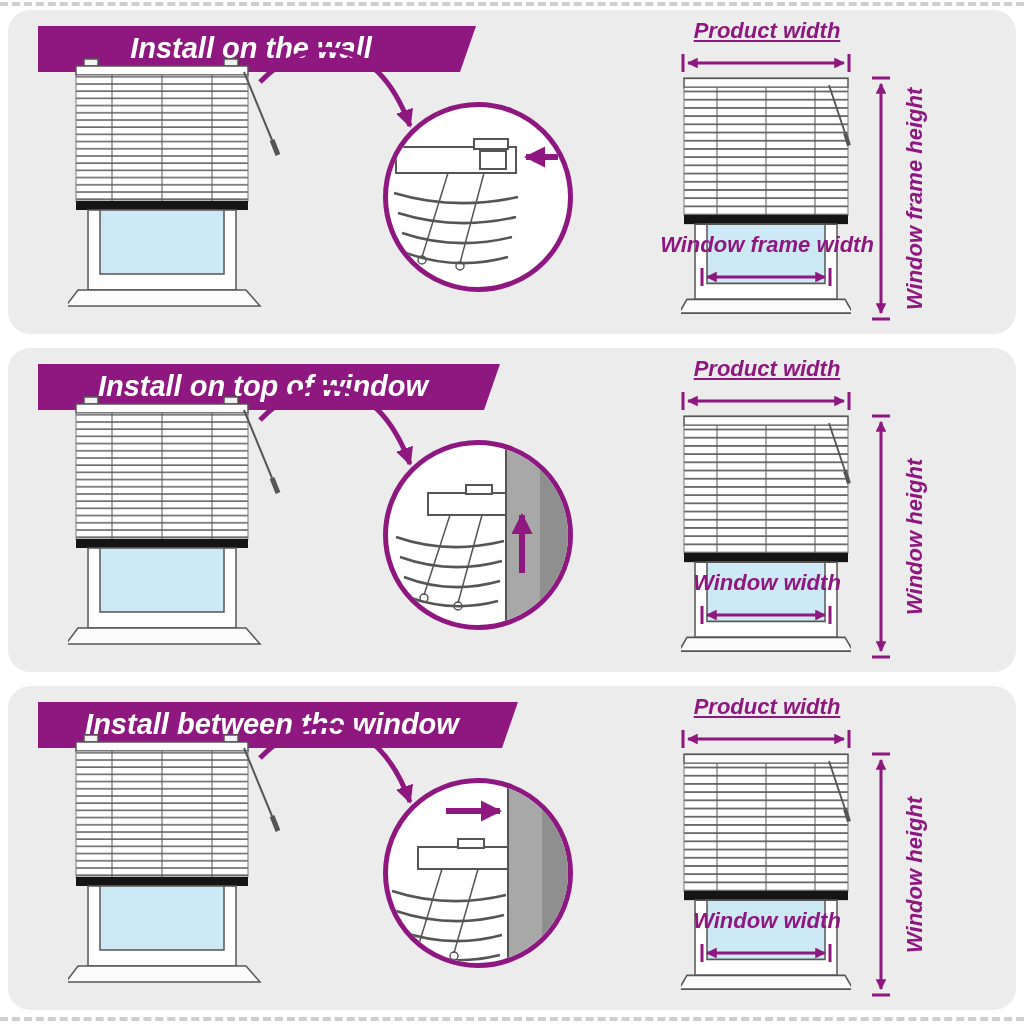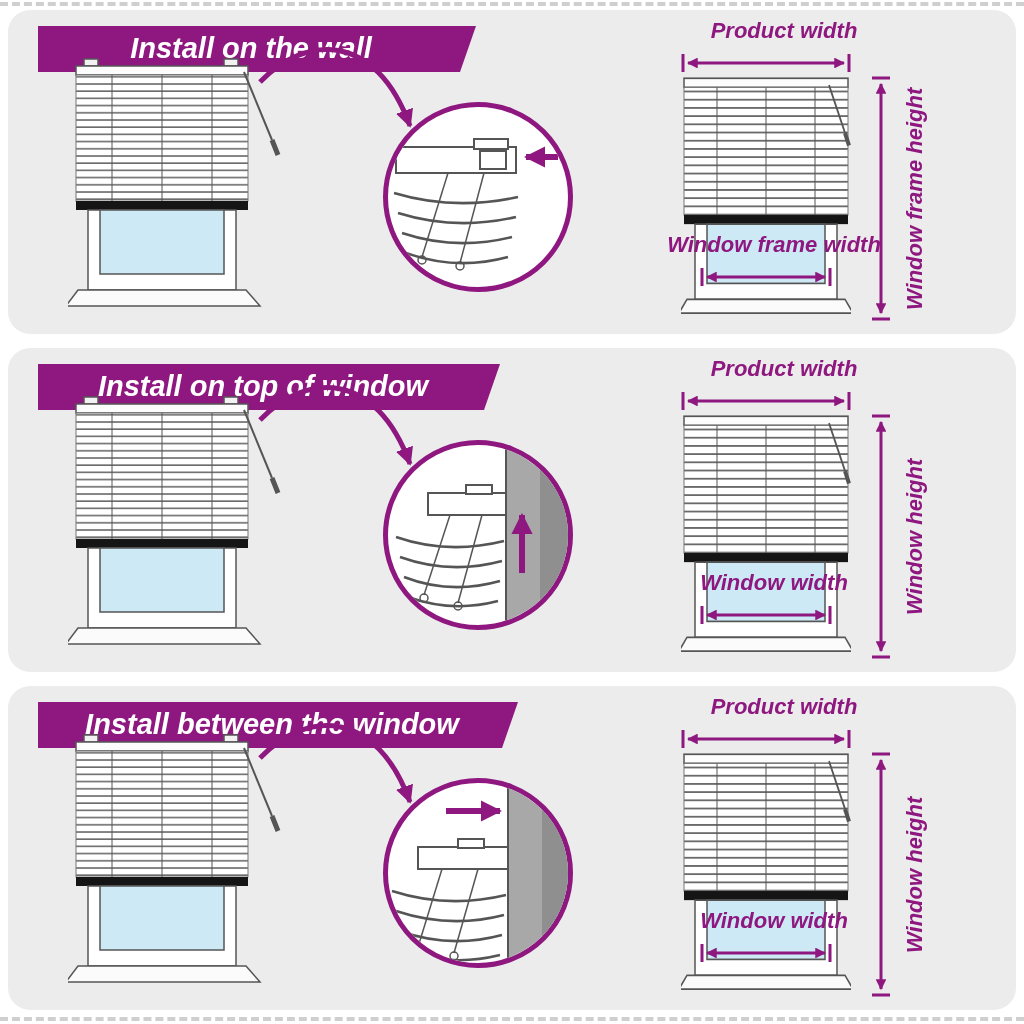--- a/index.html
+++ b/index.html
@@ -32,22 +32,22 @@
   .detail svg{width:180px;height:180px;display:block;}
 
   .slat{fill:none;stroke:#555;stroke-width:2.5;}
   .cord{stroke:#555;stroke-width:1.5;}
   .ring{fill:none;stroke:#555;stroke-width:1.5;}
   .parrow{stroke:#8e187f;stroke-width:6;marker-end:url(#mArr);}
 
   .meas{position:absolute;left:628px;top:6px;width:345px;height:316px;}
   .mlabel{position:absolute;color:#8e187f;text-align:center;white-space:nowrap;
           font:italic 700 22px "Liberation Sans",sans-serif;}
-  .mtitle{left:17px;top:2px;width:262px;}
-  .wlabel{left:7px;top:216px;width:262px;}
+  .mtitle{left:0;top:2px;width:262px;text-decoration:underline;}
+  .wlabel{left:0;top:216px;width:262px;}
   .vlabel{position:absolute;left:258px;top:60px;width:42px;height:245px;
           display:flex;align-items:center;justify-content:center;
           writing-mode:vertical-rl;transform:rotate(180deg);
           color:#8e187f;font:italic 700 22px "Liberation Sans",sans-serif;white-space:nowrap;}
   .mart{position:absolute;left:45px;top:60px;width:170px;height:245px;}
   .harrow{position:absolute;overflow:visible;}
   .top-arrow{left:45px;top:38px;width:170px;height:18px;}
   .w-arrow{left:64px;top:252px;width:132px;height:18px;}
   .varrow{position:absolute;left:236px;top:60px;width:18px;height:245px;overflow:visible;}
   .tick{stroke:#8e187f;stroke-width:3;}

